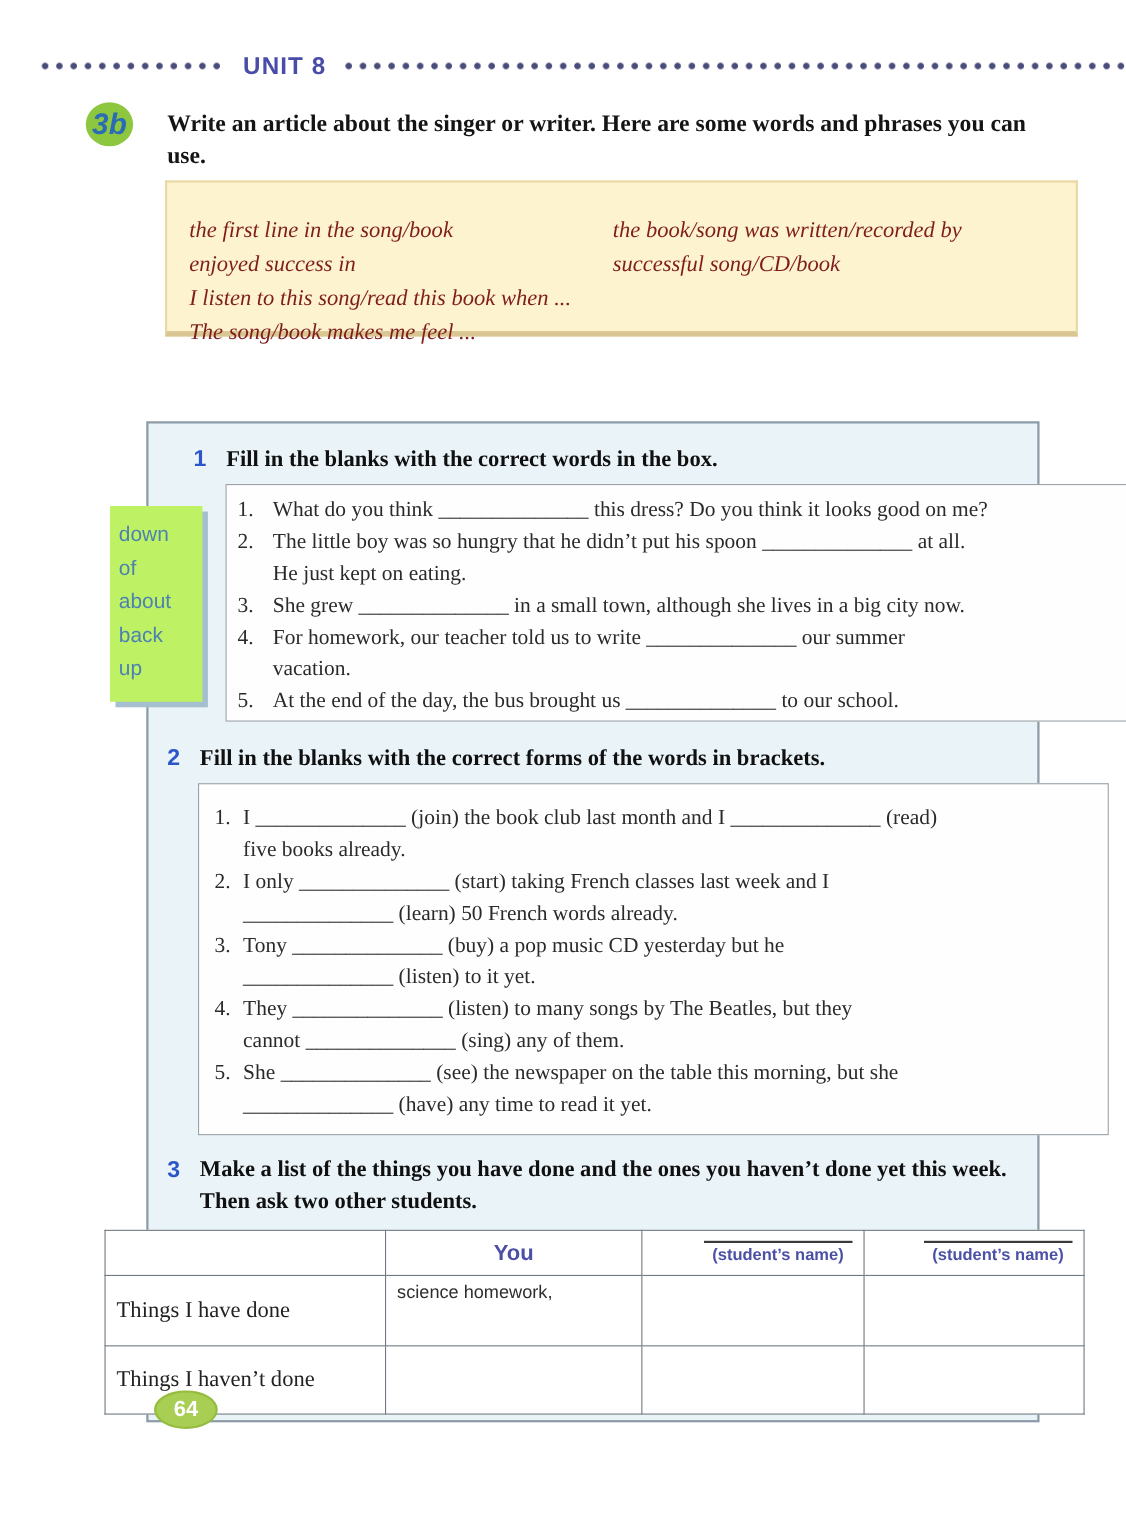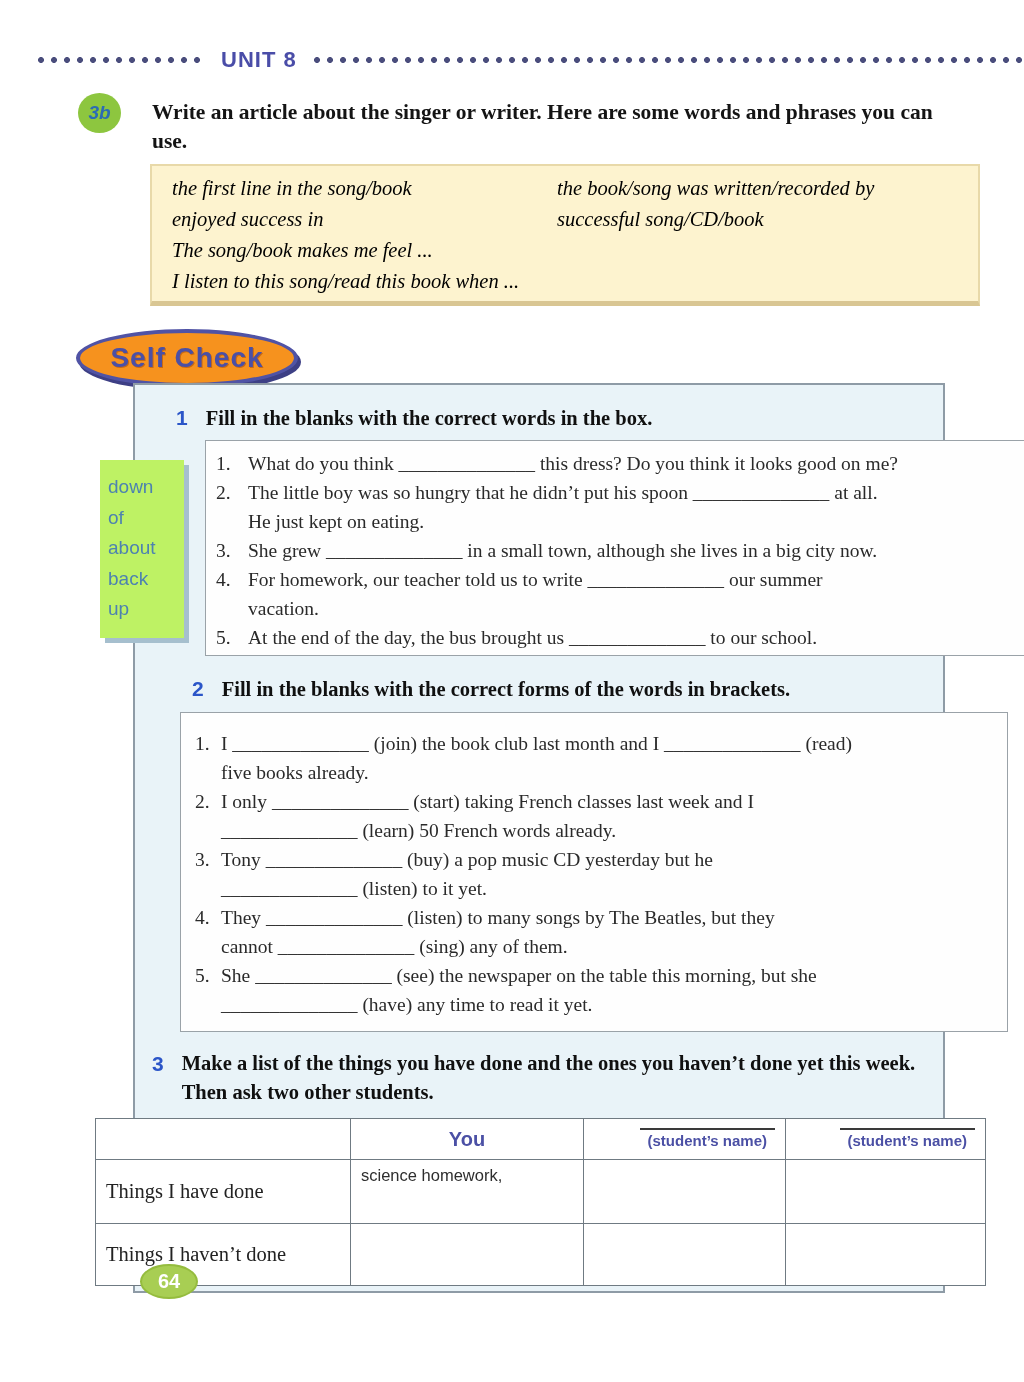--- a/index.html
+++ b/index.html
@@ -15,43 +15,43 @@
     background-image:radial-gradient(circle at 4px 4px, #4a4d7c 2.6px, transparent 3.3px);
     background-size:13px 8px; background-repeat:repeat-x; }
   .dots-left { width:168px; }
   .dots-right { flex:1; }
   .unit-label { margin:0 16px; font-family:"Liberation Sans", sans-serif;
     font-weight:bold; font-size:22px; color:#4a4da8; letter-spacing:1px; }
   
   .badge-3b { position:absolute; left:78px; top:93px; width:43px; height:40px;
     background:#8dc63f; border-radius:50%; display:flex; align-items:center; justify-content:center;
     font-family:"Liberation Sans", sans-serif; font-weight:bold; font-style:italic;
-    font-size:19px; color:#2b6bb5; }
+    font-size:27px; color:#2b6bb5; }
   .instruction-3b { position:absolute; left:152px; top:98px; width:812px;
     font-weight:bold; font-size:21.5px; line-height:29px; color:#141414; }
   
   .phrase-box { position:absolute; left:150px; top:164px; width:830px; height:142px;
     background:#fdf3cf; border:2px solid #e8d9a9; border-bottom:5px solid #d9c693;
-    padding:7px 0 0 20px; font-style:italic; font-size:20.5px; line-height:31px; color:#000000; }
+    padding:28px 0 0 20px; font-style:italic; font-size:20.5px; line-height:31px; color:#7f1d1d; }
   .phrase-row .ph-col1 { display:inline-block; width:385px; }
   
   .selfcheck-badge { position:absolute; left:76px; top:329px; width:222px; height:58px;
     background:#f6921e; border:4px solid #5053a5; border-radius:50%;
     box-shadow:3px 4px 0 #3d3f85;
     display:flex; align-items:center; justify-content:center;
     font-family:"Liberation Sans", sans-serif; font-weight:bold; font-size:28px;
     color:#4b50a5; text-shadow:1px 1px 0 #c96a12; letter-spacing:1px; }
   
   .panel { position:absolute; left:133px; top:383px; width:812px; height:910px;
     background:#e9f3f8; border:2px solid #8e9ba6; }
   .sec-heading { position:absolute; font-weight:bold; font-size:20.5px; color:#101010; }
   .sec-num { font-family:"Liberation Sans", sans-serif; font-weight:bold;
     color:#2b55c8; font-size:21px; margin-right:18px; }
   .h1 { left:152px; top:406px; width:780px;margin-left:24px; }
-  .h2 { left:152px; top:677px; width:800px;margin-left:40px; }
+  .h2 { left:152px; top:677px; width:800px; }
   .h3 { left:152px; top:1049px; width:790px; line-height:29px; display:flex; }
   .h3 .sec-num { flex:0 0 auto; }
   
   .qbox { position:absolute; background:#fefefe; border:1.5px solid #9aa2a8;
     font-size:19.5px; line-height:29px; color:#2a2a2a; }
   .qbox1 { left:205px; top:440px; width:826px; height:216px; padding:8px 8px 0 10px; }
   .qbox2 { left:180px; top:712px; width:828px; height:320px; padding:16px 14px 0 14px; }
   .q { padding-left:32px; text-indent:-32px; white-space:pre-line; }
   .qnum { display:inline-block; width:32px; text-indent:0; }
   .qbox2 .q { padding-left:26px; text-indent:-26px; }
@@ -96,25 +96,24 @@
   <div class="badge-3b">3b</div>
   <div class="instruction-3b">Write an article about the singer or writer. Here are some words and phrases you can use.</div>
 
   <div class="phrase-box">
     <div class="phrase-row">
       <span class="ph-col1">the first line in the song/book</span><span>the book/song was written/recorded by</span>
     </div>
     <div class="phrase-row">
       <span class="ph-col1">enjoyed success in</span><span>successful song/CD/book</span>
     </div>
+    <div class="phrase-row">I listen to this song/read this book when ...</div>
     <div class="phrase-row">The song/book makes me feel ...</div>
-    <div class="phrase-row">I listen to this song/read this book when ...</div>
   </div>
 
-  <div class="selfcheck-badge">Self Check</div>
 
   <div class="panel"></div>
 
   <div class="sec-heading h1">
     <span class="sec-num">1</span><span>Fill in the blanks with the correct words in the box.</span>
   </div>
 
   <div class="qbox qbox1">
     <div class="q"><span class="qnum">1.</span><span>What do you think ______________ this dress? Do you think it looks good on me?</span></div>
     <div class="q"><span class="qnum">2.</span><span>The little boy was so hungry that he didn’t put his spoon ______________ at all.

